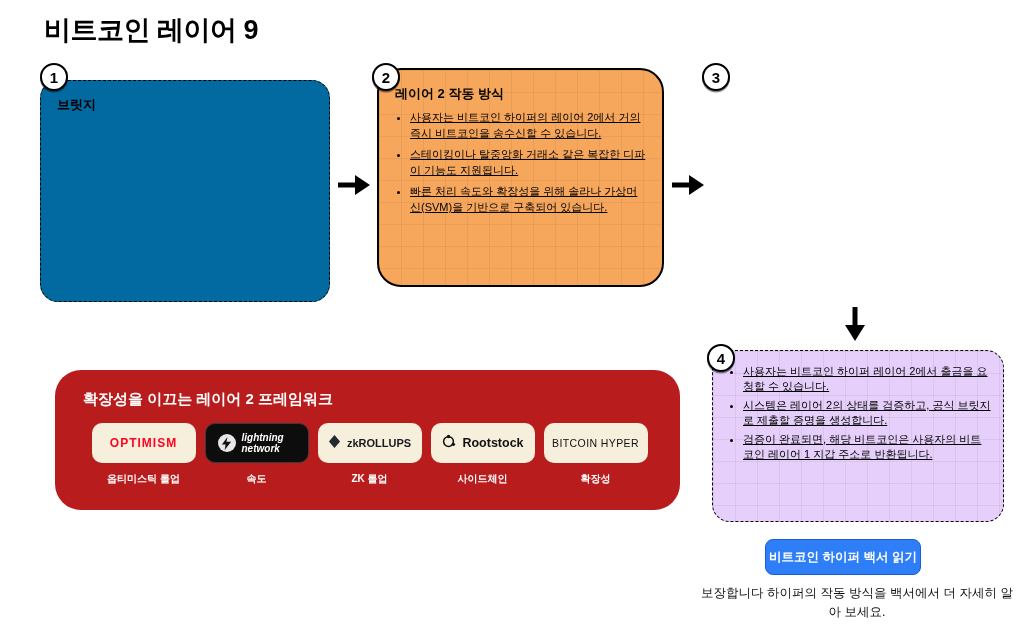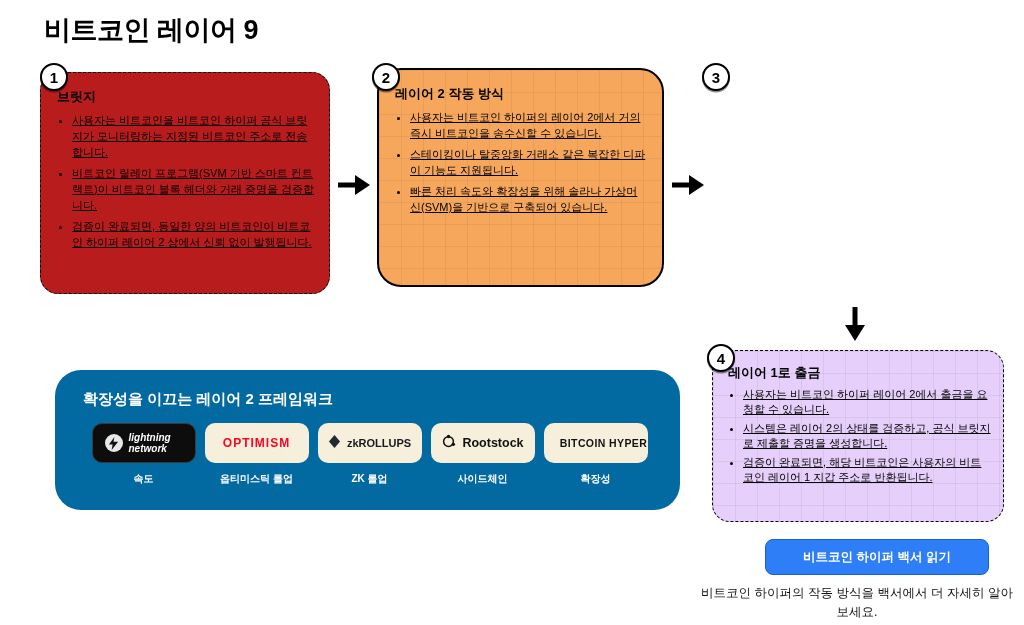--- a/index.html
+++ b/index.html
@@ -35,43 +35,38 @@
   .badge { height:40px; width:104px; border-radius:10px; background:#F6EFDC;
     display:flex; align-items:center; justify-content:center; gap:6px; }
   .badge-dark { background:#0d0d0d; border:1px solid #3a3a3a; }
   .fw-label { margin-top:9px; color:#fff; font-size:10px; font-weight:bold; text-align:center; }
   .ln-circle { width:18px; height:18px; border-radius:50%; background:#e8e8e8;
     display:flex; align-items:center; justify-content:center; flex:0 0 auto; }
   .ln-text { color:#fff; font-style:italic; font-weight:bold; font-size:10px; line-height:1.1; width:54px; }
   .optimism-text { font-weight:800; font-size:12px; letter-spacing:1px; }
   .zk-text { font-weight:bold; font-size:11px; color:#16191d; }
   .rsk-text { font-weight:bold; font-size:12.5px; color:#111; }
-  .bh-text { font-weight:700; font-size:10.5px; letter-spacing:0.4px; color:#111;padding-left:16px; }
+  .bh-text { font-weight:400; font-size:10.5px; letter-spacing:0.4px; color:#111; }
 
-  .cta-button { position:absolute; left:765px; top:539px; width:224px; height:36px;
+  .cta-button { position:absolute; left:765px; top:539px; width:156px; height:36px;
     border-radius:8px; border:1px solid #1560d6; color:#fff; font-weight:bold;
     font-size:12.5px; display:flex; align-items:center; justify-content:center; cursor:pointer; }
   .footer-note { position:absolute; left:698px; top:584px; width:318px; text-align:center;
     font-size:12.5px; line-height:1.5; color:#111; }
 </style>
 </head>
 <body>
 
 <div class="canvas">
 
   <div class="page-title">비트코인 레이어 9</div>
 
   <div class="step-num" style="left:40px; top:63px;">1</div>
-  <div class="step-box dashed" style="left: 40px; top: 72px; width: 290px; height: 222px; background-color: #b91c1c;">
+  <div class="step-box dashed" style="left: 40px; top: 80px; width: 290px; height: 222px; background-color: #0369a1;">
     <div class="step-title">브릿지</div>
-    <ul class="bullets">
-      <li>사용자는 비트코인을 비트코인 하이퍼 공식 브릿지가 모니터링하는 지정된 비트코인 주소로 전송합니다.</li>
-      <li>비트코인 릴레이 프로그램(SVM 기반 스마트 컨트랙트)이 비트코인 블록 헤더와 거래 증명을 검증합니다.</li>
-      <li>검증이 완료되면, 동일한 양의 비트코인이 비트코인 하이퍼 레이어 2 상에서 신뢰 없이 발행됩니다.</li>
-    </ul>
   </div>
 
   <div class="arrow" style="left:337px; top:172px;">
     <svg width="34" height="26" viewBox="0 0 34 26">
         <path d="M1 13 H20" stroke="#000" stroke-width="5"></path>
         <path d="M18 3 L33 13 L18 23 Z" fill="#000"></path>
       </svg>
   </div>
 
   <div class="step-num" style="left:372px; top:63px;">2</div>
@@ -95,49 +90,48 @@
 
   <div class="arrow" style="left:842px; top:306px;">
     <svg width="26" height="36" viewBox="0 0 26 36">
         <path d="M13 1 V21" stroke="#000" stroke-width="5"></path>
         <path d="M3 19 L13 35 L23 19 Z" fill="#000"></path>
       </svg>
   </div>
 
   <div class="step-num" style="left:707px; top:344px;">4</div>
   <div class="step-box dashed grid-bg" style="left: 712px; top: 350px; width: 292px; height: 172px; padding: 13px 12px 8px 15px; background-color: rgb(230, 207, 250);">
-    <div class="step-title" style="margin-bottom:5px;">레이어 1로 출금</div>
     <ul class="bullets" style="line-height:1.4;">
       <li style="margin-bottom:3px;">사용자는 비트코인 하이퍼 레이어 2에서 출금을 요청할 수 있습니다.</li>
       <li style="margin-bottom:3px;">시스템은 레이어 2의 상태를 검증하고, 공식 브릿지로 제출할 증명을 생성합니다.</li>
       <li style="margin-bottom:0;">검증이 완료되면, 해당 비트코인은 사용자의 비트코인 레이어 1 지갑 주소로 반환됩니다.</li>
     </ul>
   </div>
 
-  <div class="framework" style="background-color: #0369a1;">
+  <div class="framework" style="background-color: #b91c1c;">
     <div class="fw-title">확장성을 이끄는 레이어 2 프레임워크</div>
     <div class="fw-row">
+
+      <div class="fw-col">
+        <div class="badge">
+          <span class="optimism-text" style="color: rgb(255, 4, 32);">OPTIMISM</span>
+        </div>
+        <div class="fw-label">옵티미스틱 롤업</div>
+      </div>
 
       <div class="fw-col">
         <div class="badge badge-dark">
           <span class="ln-circle">
             <svg width="11" height="13" viewBox="0 0 12 14">
                 <path d="M7 0 L1 8 H5 L4 14 L11 5 H6 Z" fill="#111"></path>
               </svg>
           </span>
           <span class="ln-text">lightning network</span>
         </div>
         <div class="fw-label">속도</div>
-      </div>
-
-      <div class="fw-col">
-        <div class="badge">
-          <span class="optimism-text" style="color: rgb(255, 4, 32);">OPTIMISM</span>
-        </div>
-        <div class="fw-label">옵티미스틱 롤업</div>
       </div>
 
       <div class="fw-col">
         <div class="badge">
           <span>
             <svg width="13" height="13" viewBox="0 0 14 14">
                 <path d="M7 0 L13 7 L7 14 L1 7 Z" fill="#23292F"></path>
               </svg>
           </span>
           <span class="zk-text">zkROLLUPS</span>
@@ -164,15 +158,15 @@
           <span class="bh-text">BITCOIN HYPER</span>
         </div>
         <div class="fw-label">확장성</div>
       </div>
 
     </div>
   </div>
 
   <div class="cta-button" style="background-color: rgb(46, 126, 247);">비트코인 하이퍼 백서 읽기</div>
 
-  <div class="footer-note">비트코인 하이퍼의 작동 방식을 백서에서 더 자세히 알아 보세요.</div>
+  <div class="footer-note">보장합니다 하이퍼의 작동 방식을 백서에서 더 자세히 알아 보세요.</div>
 
 </div>
 
 </body></html>

